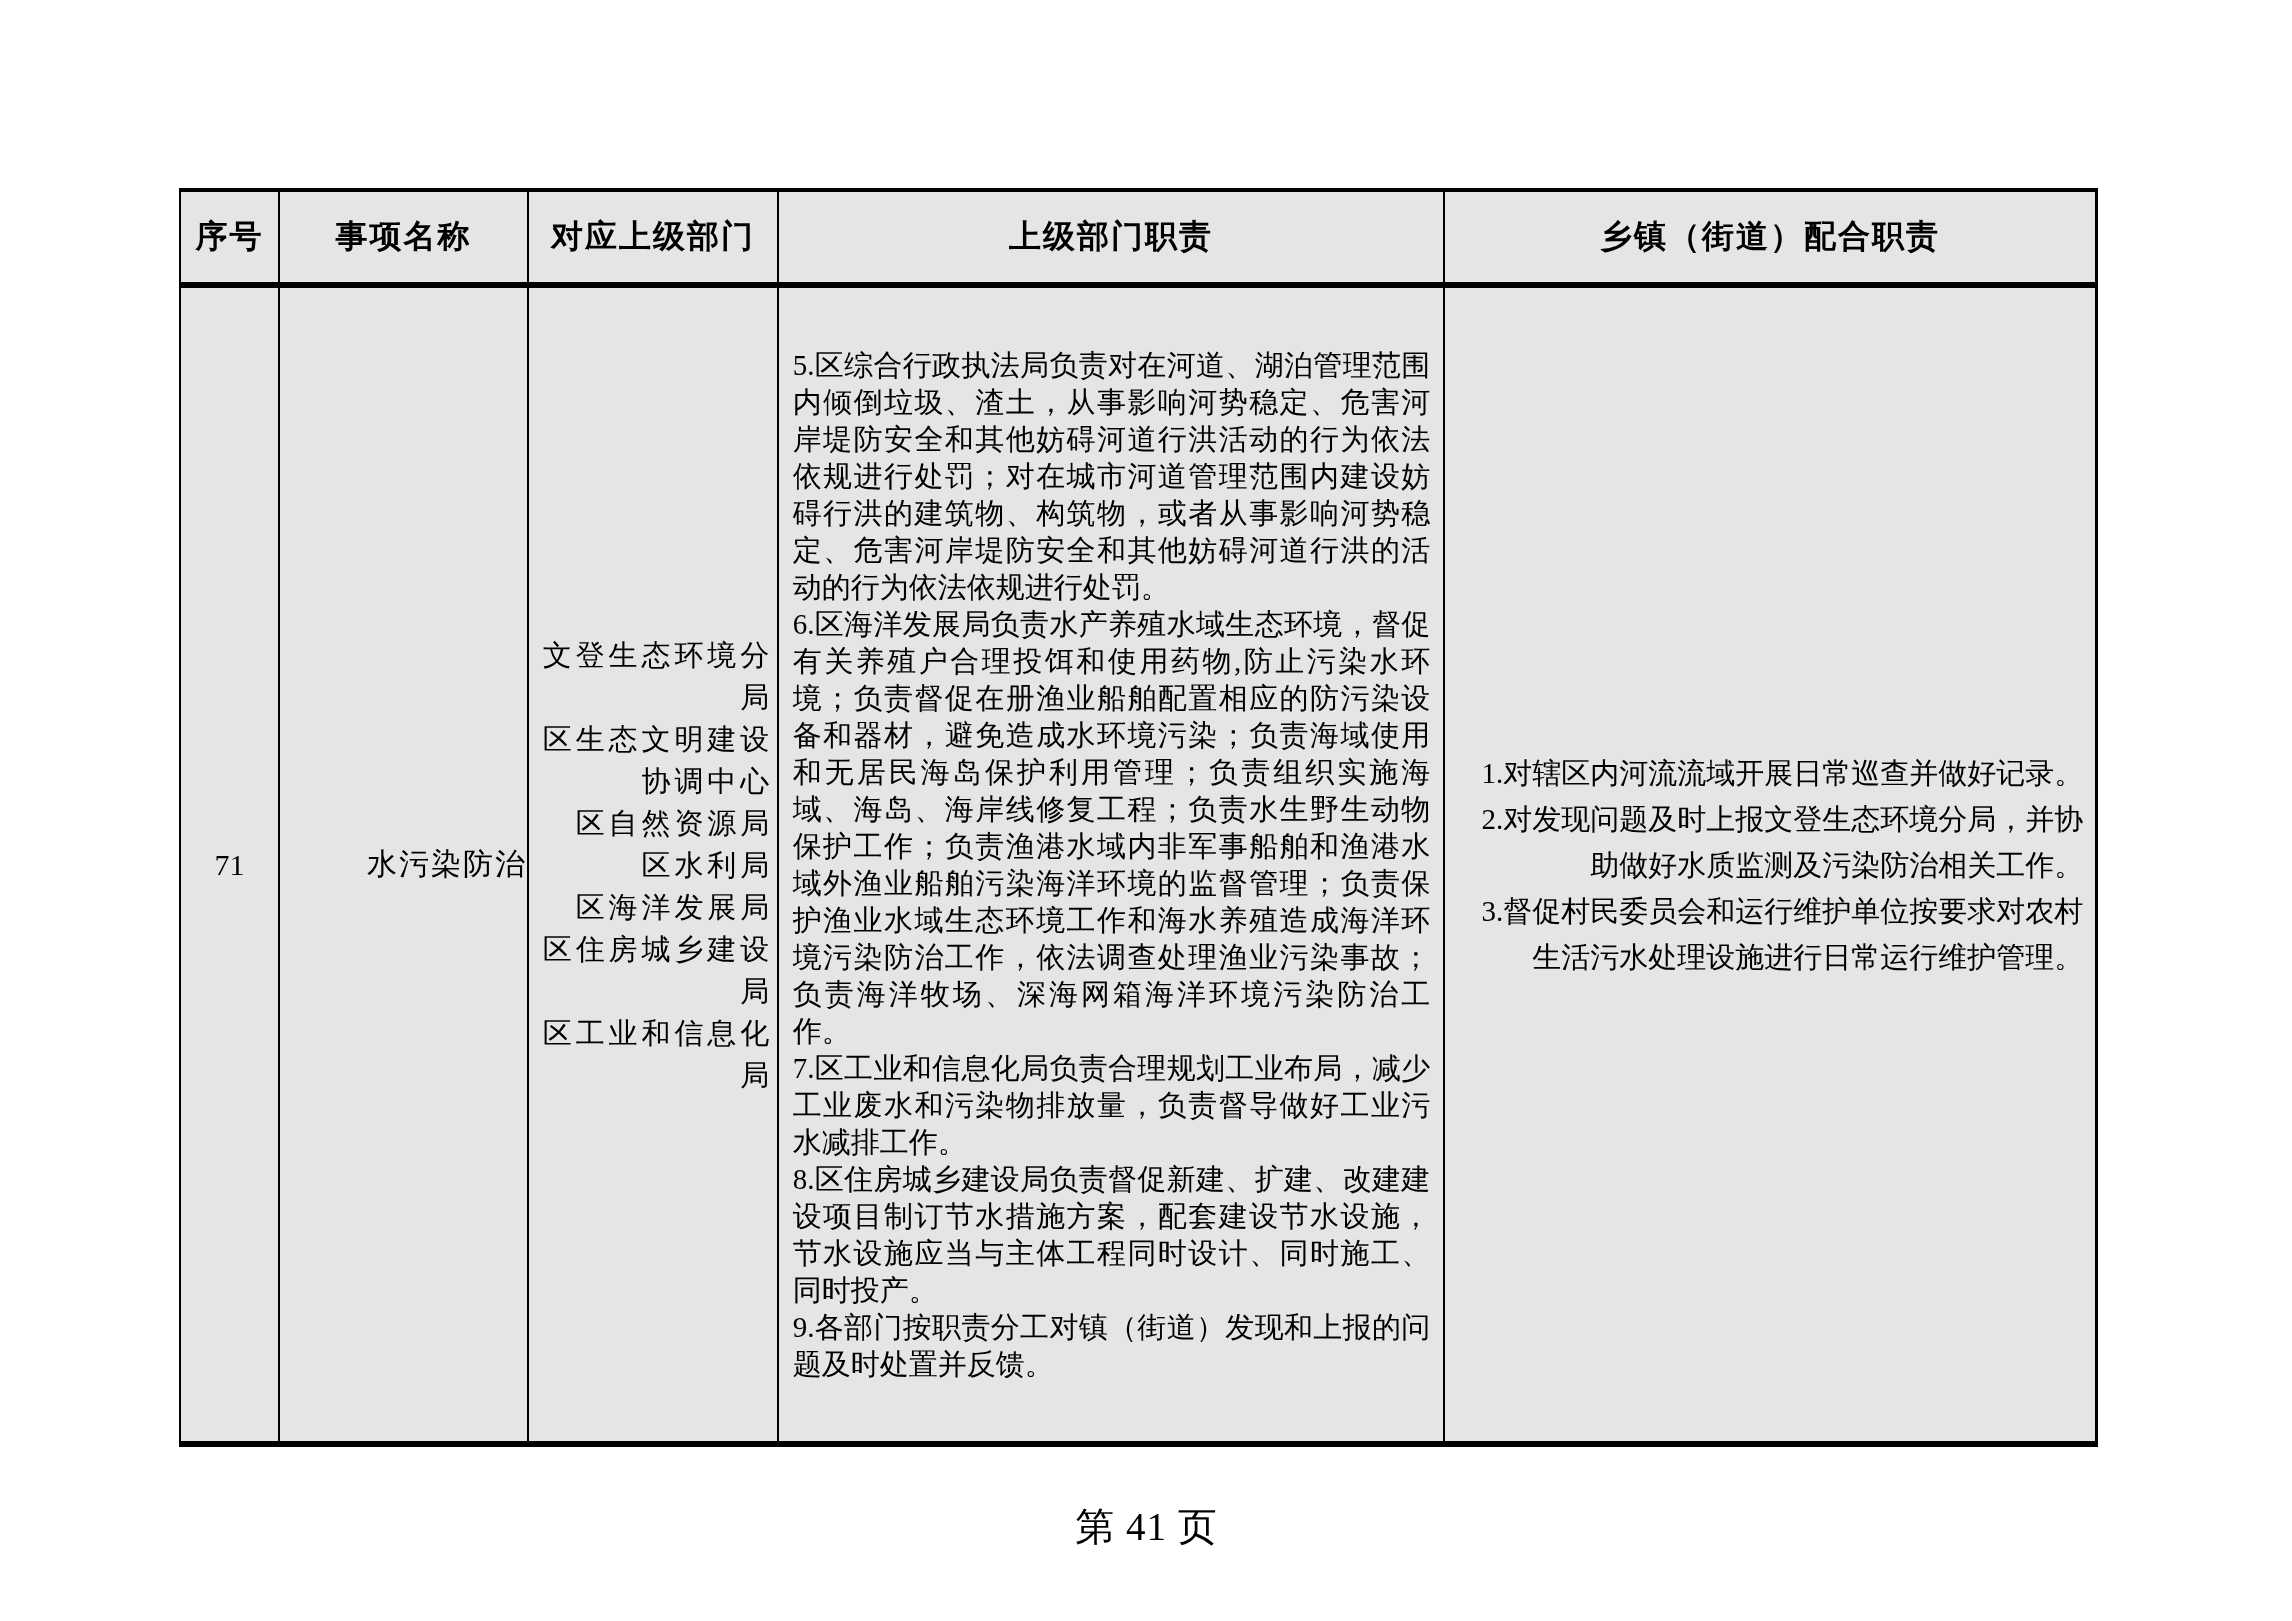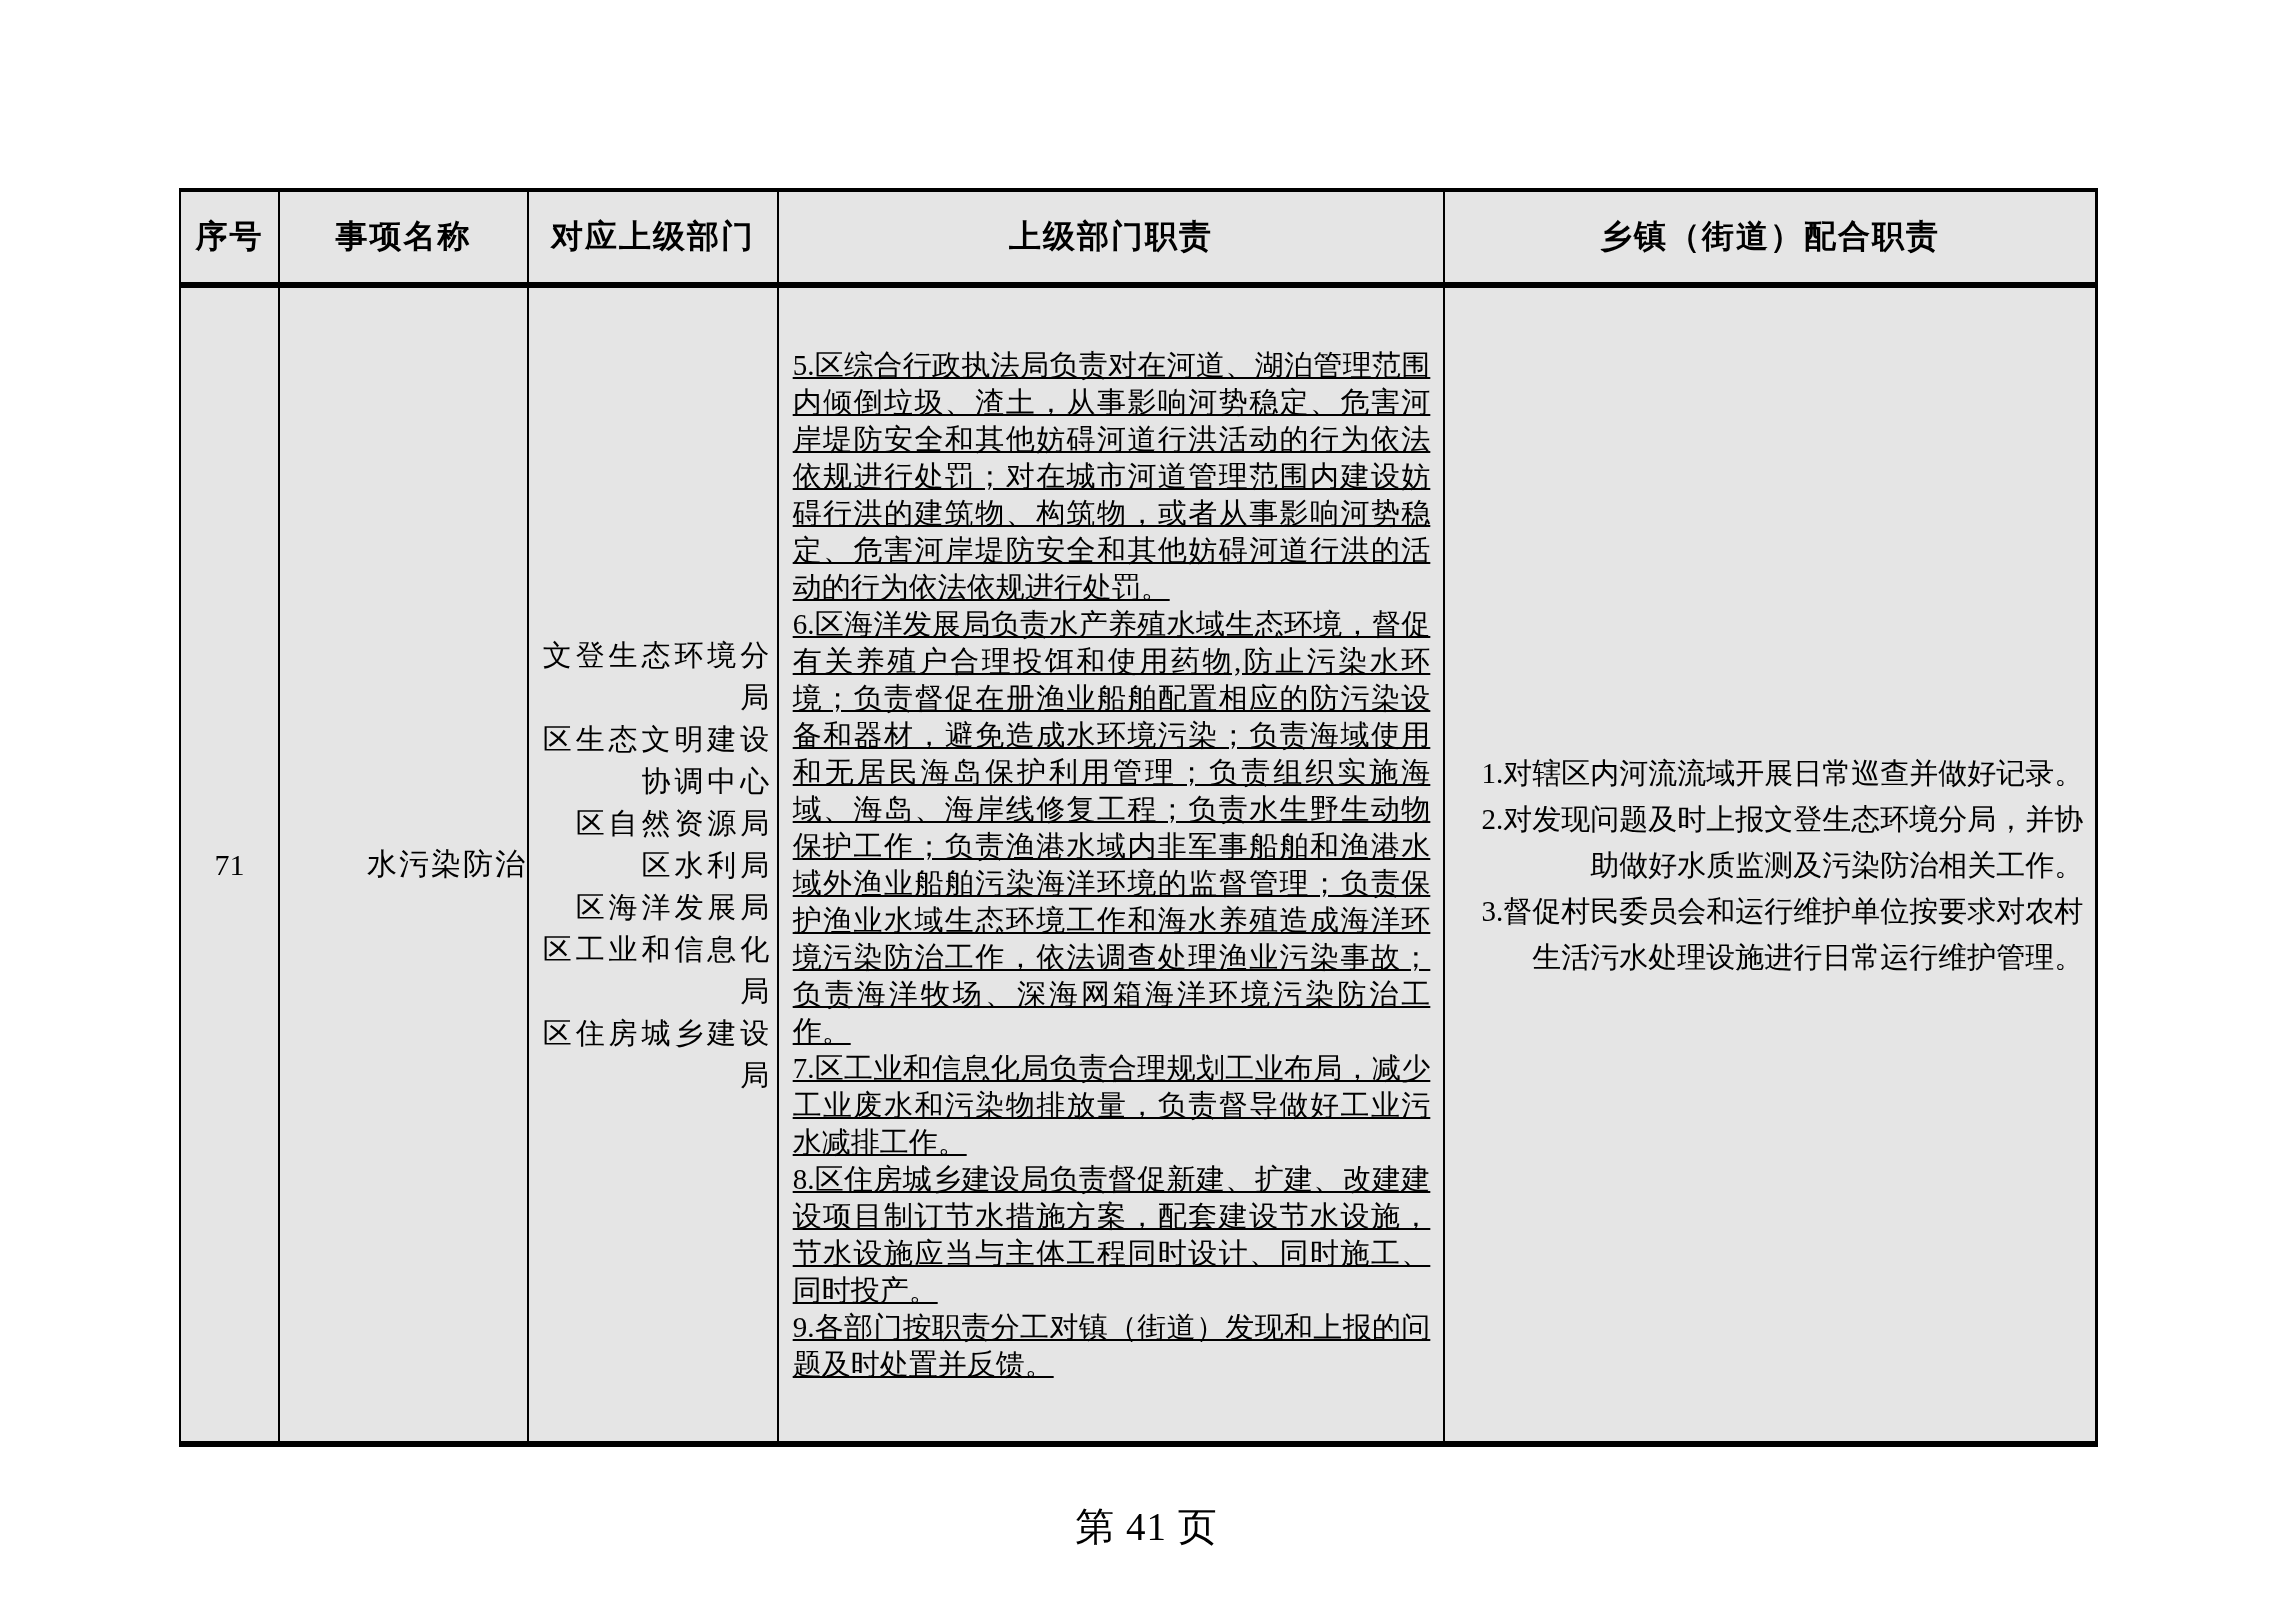--- a/index.html
+++ b/index.html
@@ -64,21 +64,21 @@
     padding-left: 11.8px;
     padding-right: 3.9px;
     line-height: 42px;
     letter-spacing: 3.9px;
   }
   .cell-duties {
     padding: 0 12.7px 0 13.7px;
     line-height: 37px;
     text-align: justify;
   }
-  .cell-duties p { text-align: justify; text-decoration: underline; }
+  .cell-duties p { text-align: justify; }
   .cell-township {
     padding: 0 11.8px;
     line-height: 46px;
   }
   .page-footer {
     position: absolute;
     left: 0;
     top: 1500px;
     width: 2293px;
     text-align: center;
@@ -104,22 +104,22 @@
   <div class="cell body-cell cell-name">
     <span>水污染防治</span>
   </div>
 
   <div class="cell body-cell cell-departments">
     <div>文登生态环境分局</div>
     <div>区生态文明建设协调中心</div>
     <div>区自然资源局</div>
     <div>区水利局</div>
     <div>区海洋发展局</div>
+    <div>区住房城乡建设局</div>
     <div>区工业和信息化局</div>
-    <div>区住房城乡建设局</div>
   </div>
 
   <div class="cell body-cell cell-duties">
     <p>5.区综合行政执法局负责对在河道、湖泊管理范围内倾倒垃圾、渣土，从事影响河势稳定、危害河岸堤防安全和其他妨碍河道行洪活动的行为依法依规进行处罚；对在城市河道管理范围内建设妨碍行洪的建筑物、构筑物，或者从事影响河势稳定、危害河岸堤防安全和其他妨碍河道行洪的活动的行为依法依规进行处罚。</p>
     <p>6.区海洋发展局负责水产养殖水域生态环境，督促有关养殖户合理投饵和使用药物,防止污染水环境；负责督促在册渔业船舶配置相应的防污染设备和器材，避免造成水环境污染；负责海域使用和无居民海岛保护利用管理；负责组织实施海域、海岛、海岸线修复工程；负责水生野生动物保护工作；负责渔港水域内非军事船舶和渔港水域外渔业船舶污染海洋环境的监督管理；负责保护渔业水域生态环境工作和海水养殖造成海洋环境污染防治工作，依法调查处理渔业污染事故；负责海洋牧场、深海网箱海洋环境污染防治工作。</p>
     <p>7.区工业和信息化局负责合理规划工业布局，减少工业废水和污染物排放量，负责督导做好工业污水减排工作。</p>
     <p>8.区住房城乡建设局负责督促新建、扩建、改建建设项目制订节水措施方案，配套建设节水设施，节水设施应当与主体工程同时设计、同时施工、同时投产。</p>
     <p>9.各部门按职责分工对镇（街道）发现和上报的问题及时处置并反馈。</p>
   </div>
 

